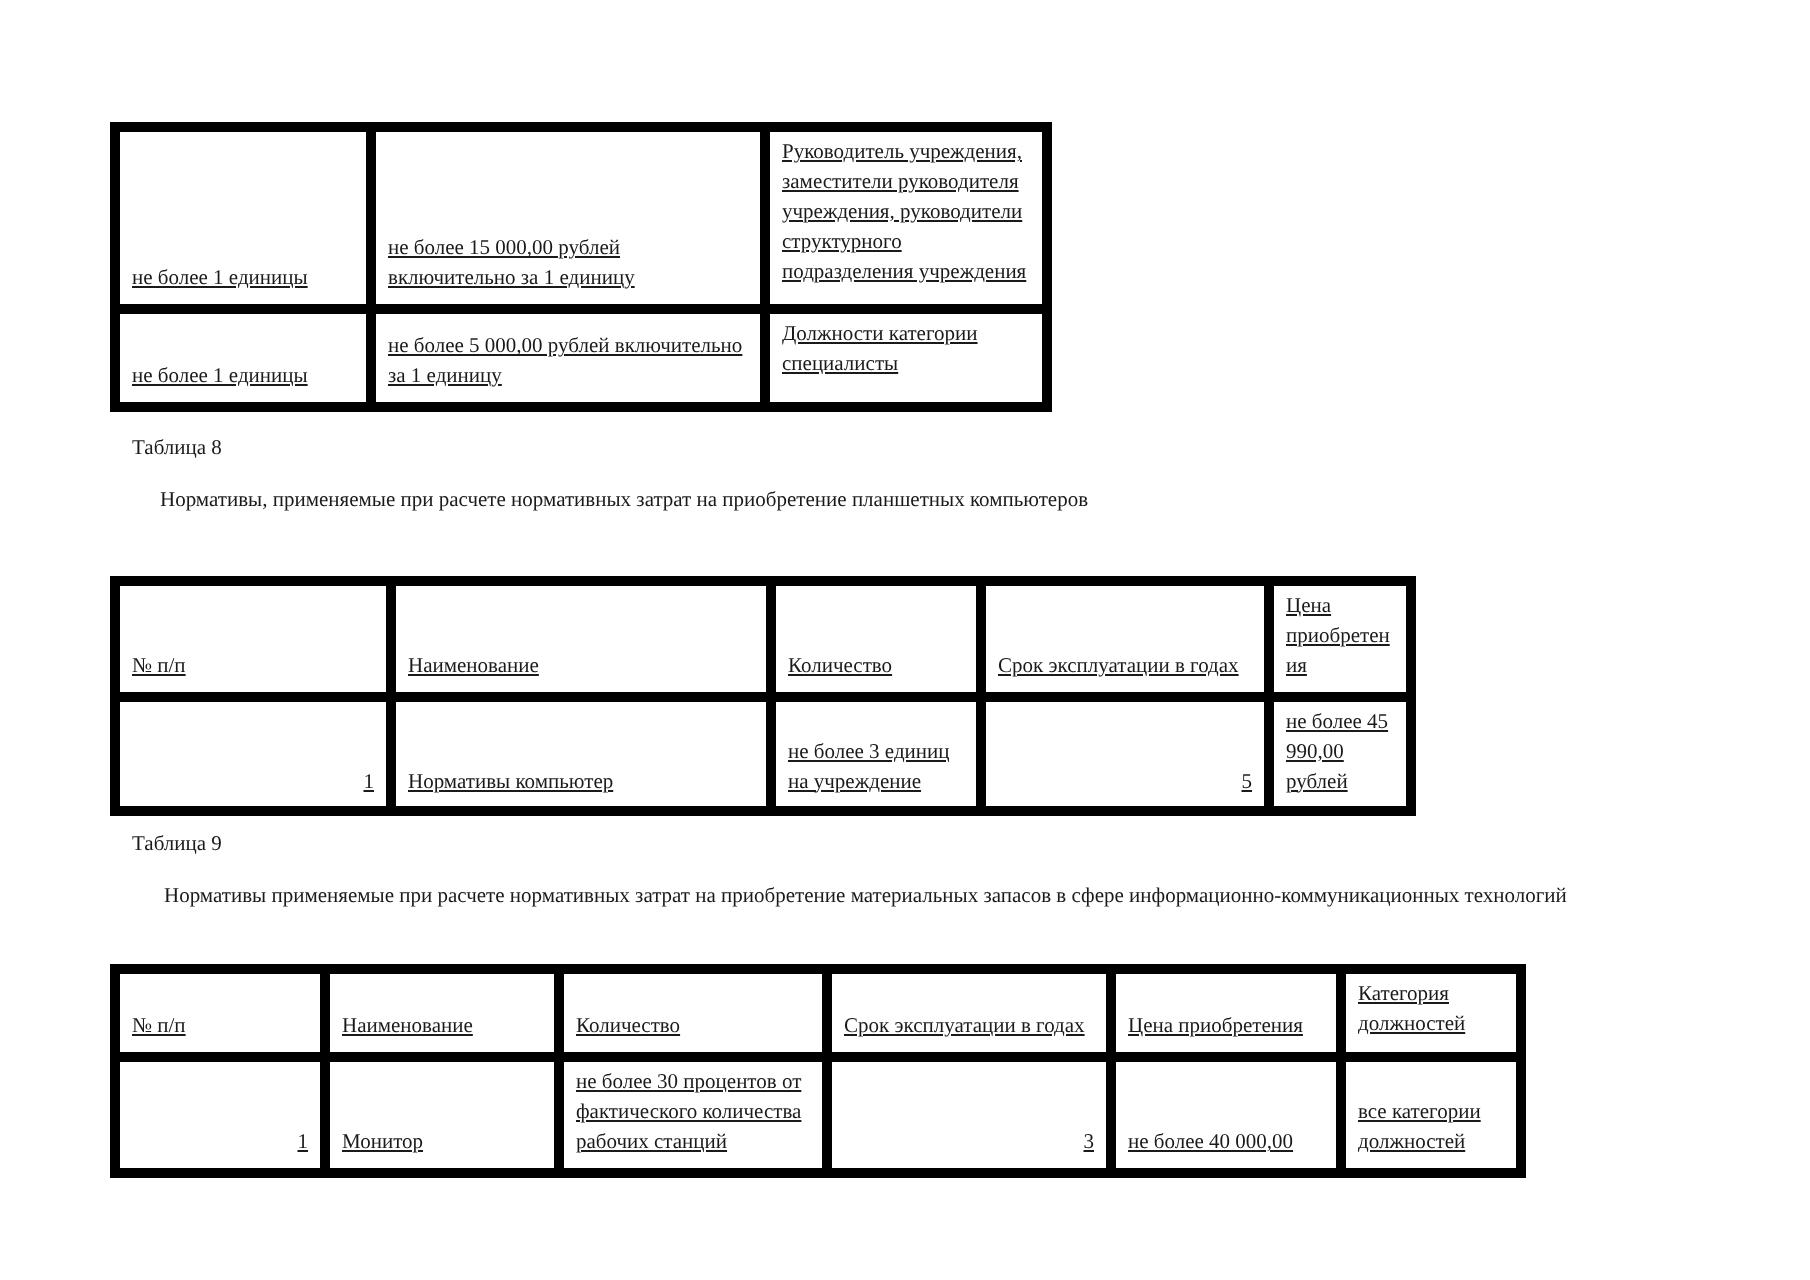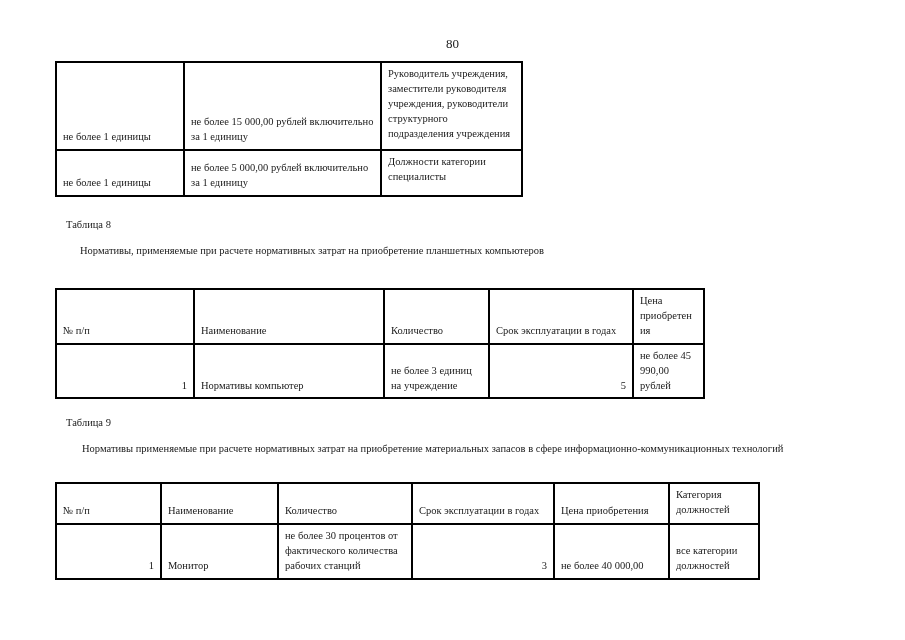--- a/index.html
+++ b/index.html
@@ -35,25 +35,26 @@
   
   .doc-table {
     position: absolute;
     border-collapse: collapse;
     table-layout: fixed;
     font-size: 10.5px;
     line-height: 1.42;
     color: #1a1a1a;
   }
   .doc-table td {
-    border: 2px solid #000000;
+    border: 5px solid #000000;
     padding: 4px 6px;
     vertical-align: bottom;
     word-wrap: break-word;
     overflow-wrap: break-word;
+    text-decoration: underline;
   }
   .doc-table td.align-right { text-align: right; }
   .doc-table td.align-top   { vertical-align: top; }
 
   
   #table-continued {
     left: 55px;
     top: 61px;
     width: 466px;
   }
@@ -95,21 +96,20 @@
   #caption-table-8 { left: 80px; top: 243px; width: 560px; }
 
   #label-table-9   { left: 66px; top: 417px; }
   #caption-table-9 { left: 82px; top: 441px; width: 760px; }
 </style>
 </head>
 <body>
 
 <div class="page">
 
-  <div class="page-number">80</div>
 
   <table class="doc-table" id="table-continued">
     <colgroup>
       <col style="width:128px">
       <col style="width:197px">
       <col style="width:141px">
     </colgroup>
     <tbody>
       <tr class="row-tall">
         <td>не более 1 единицы</td>

